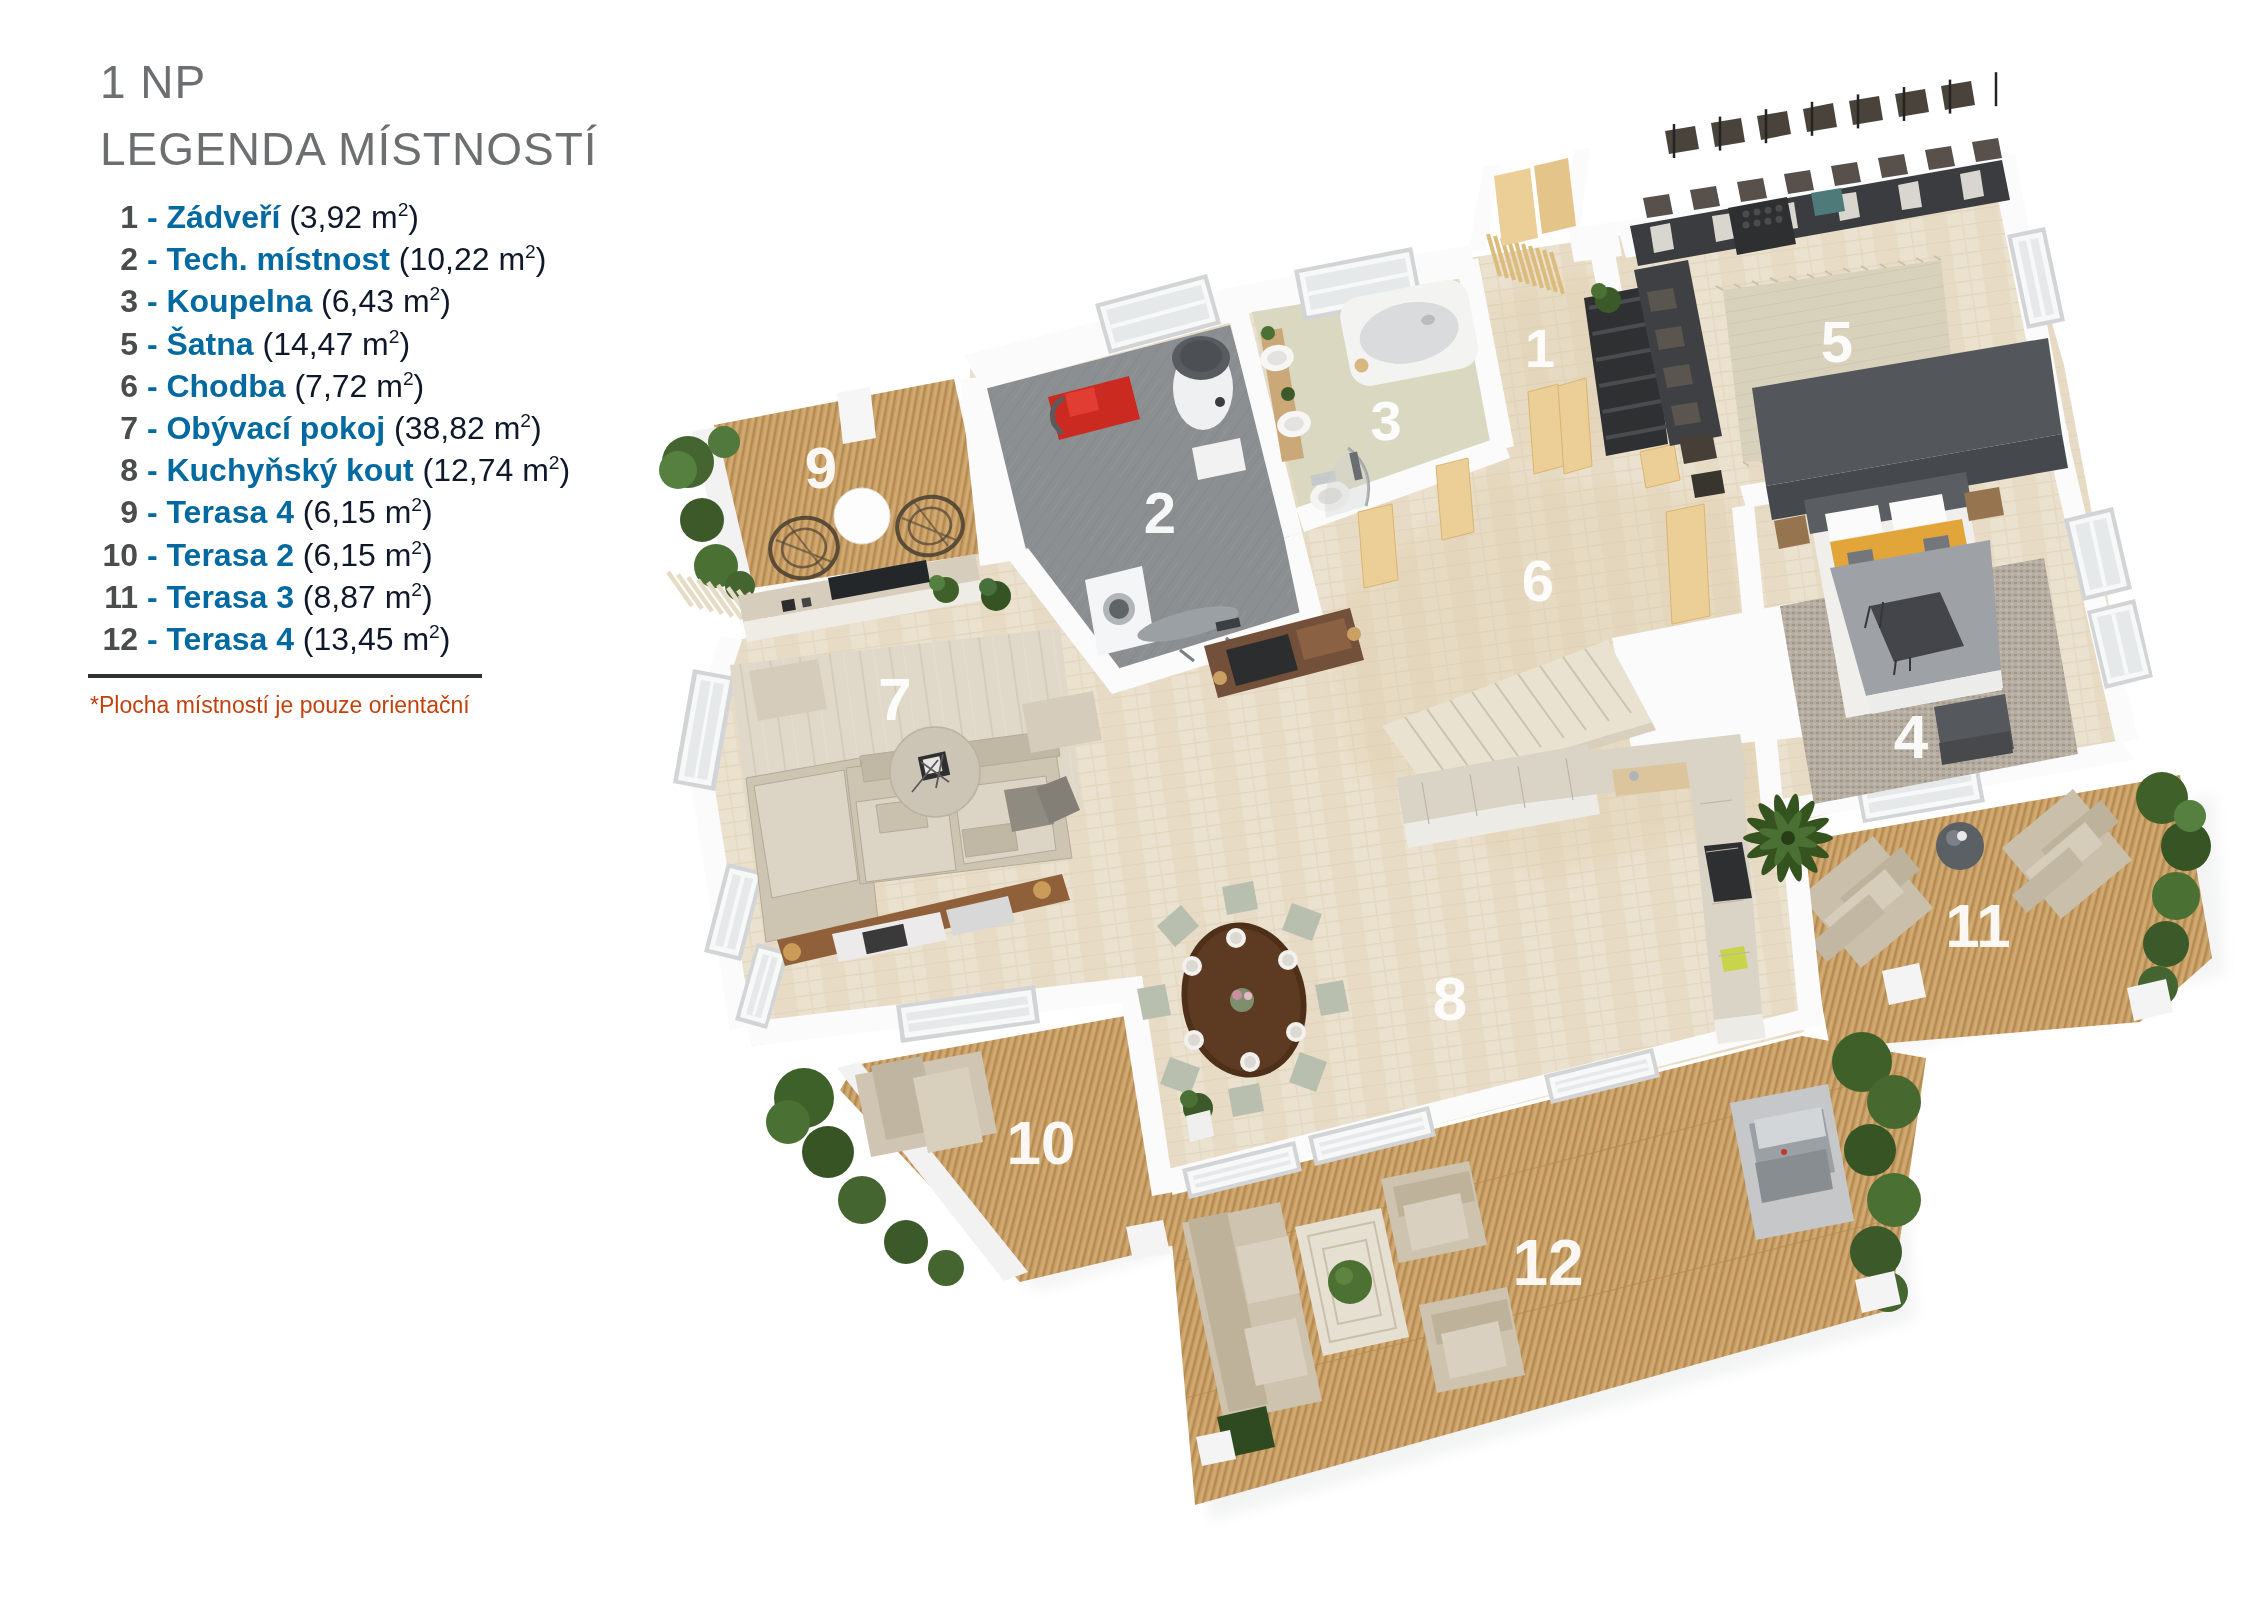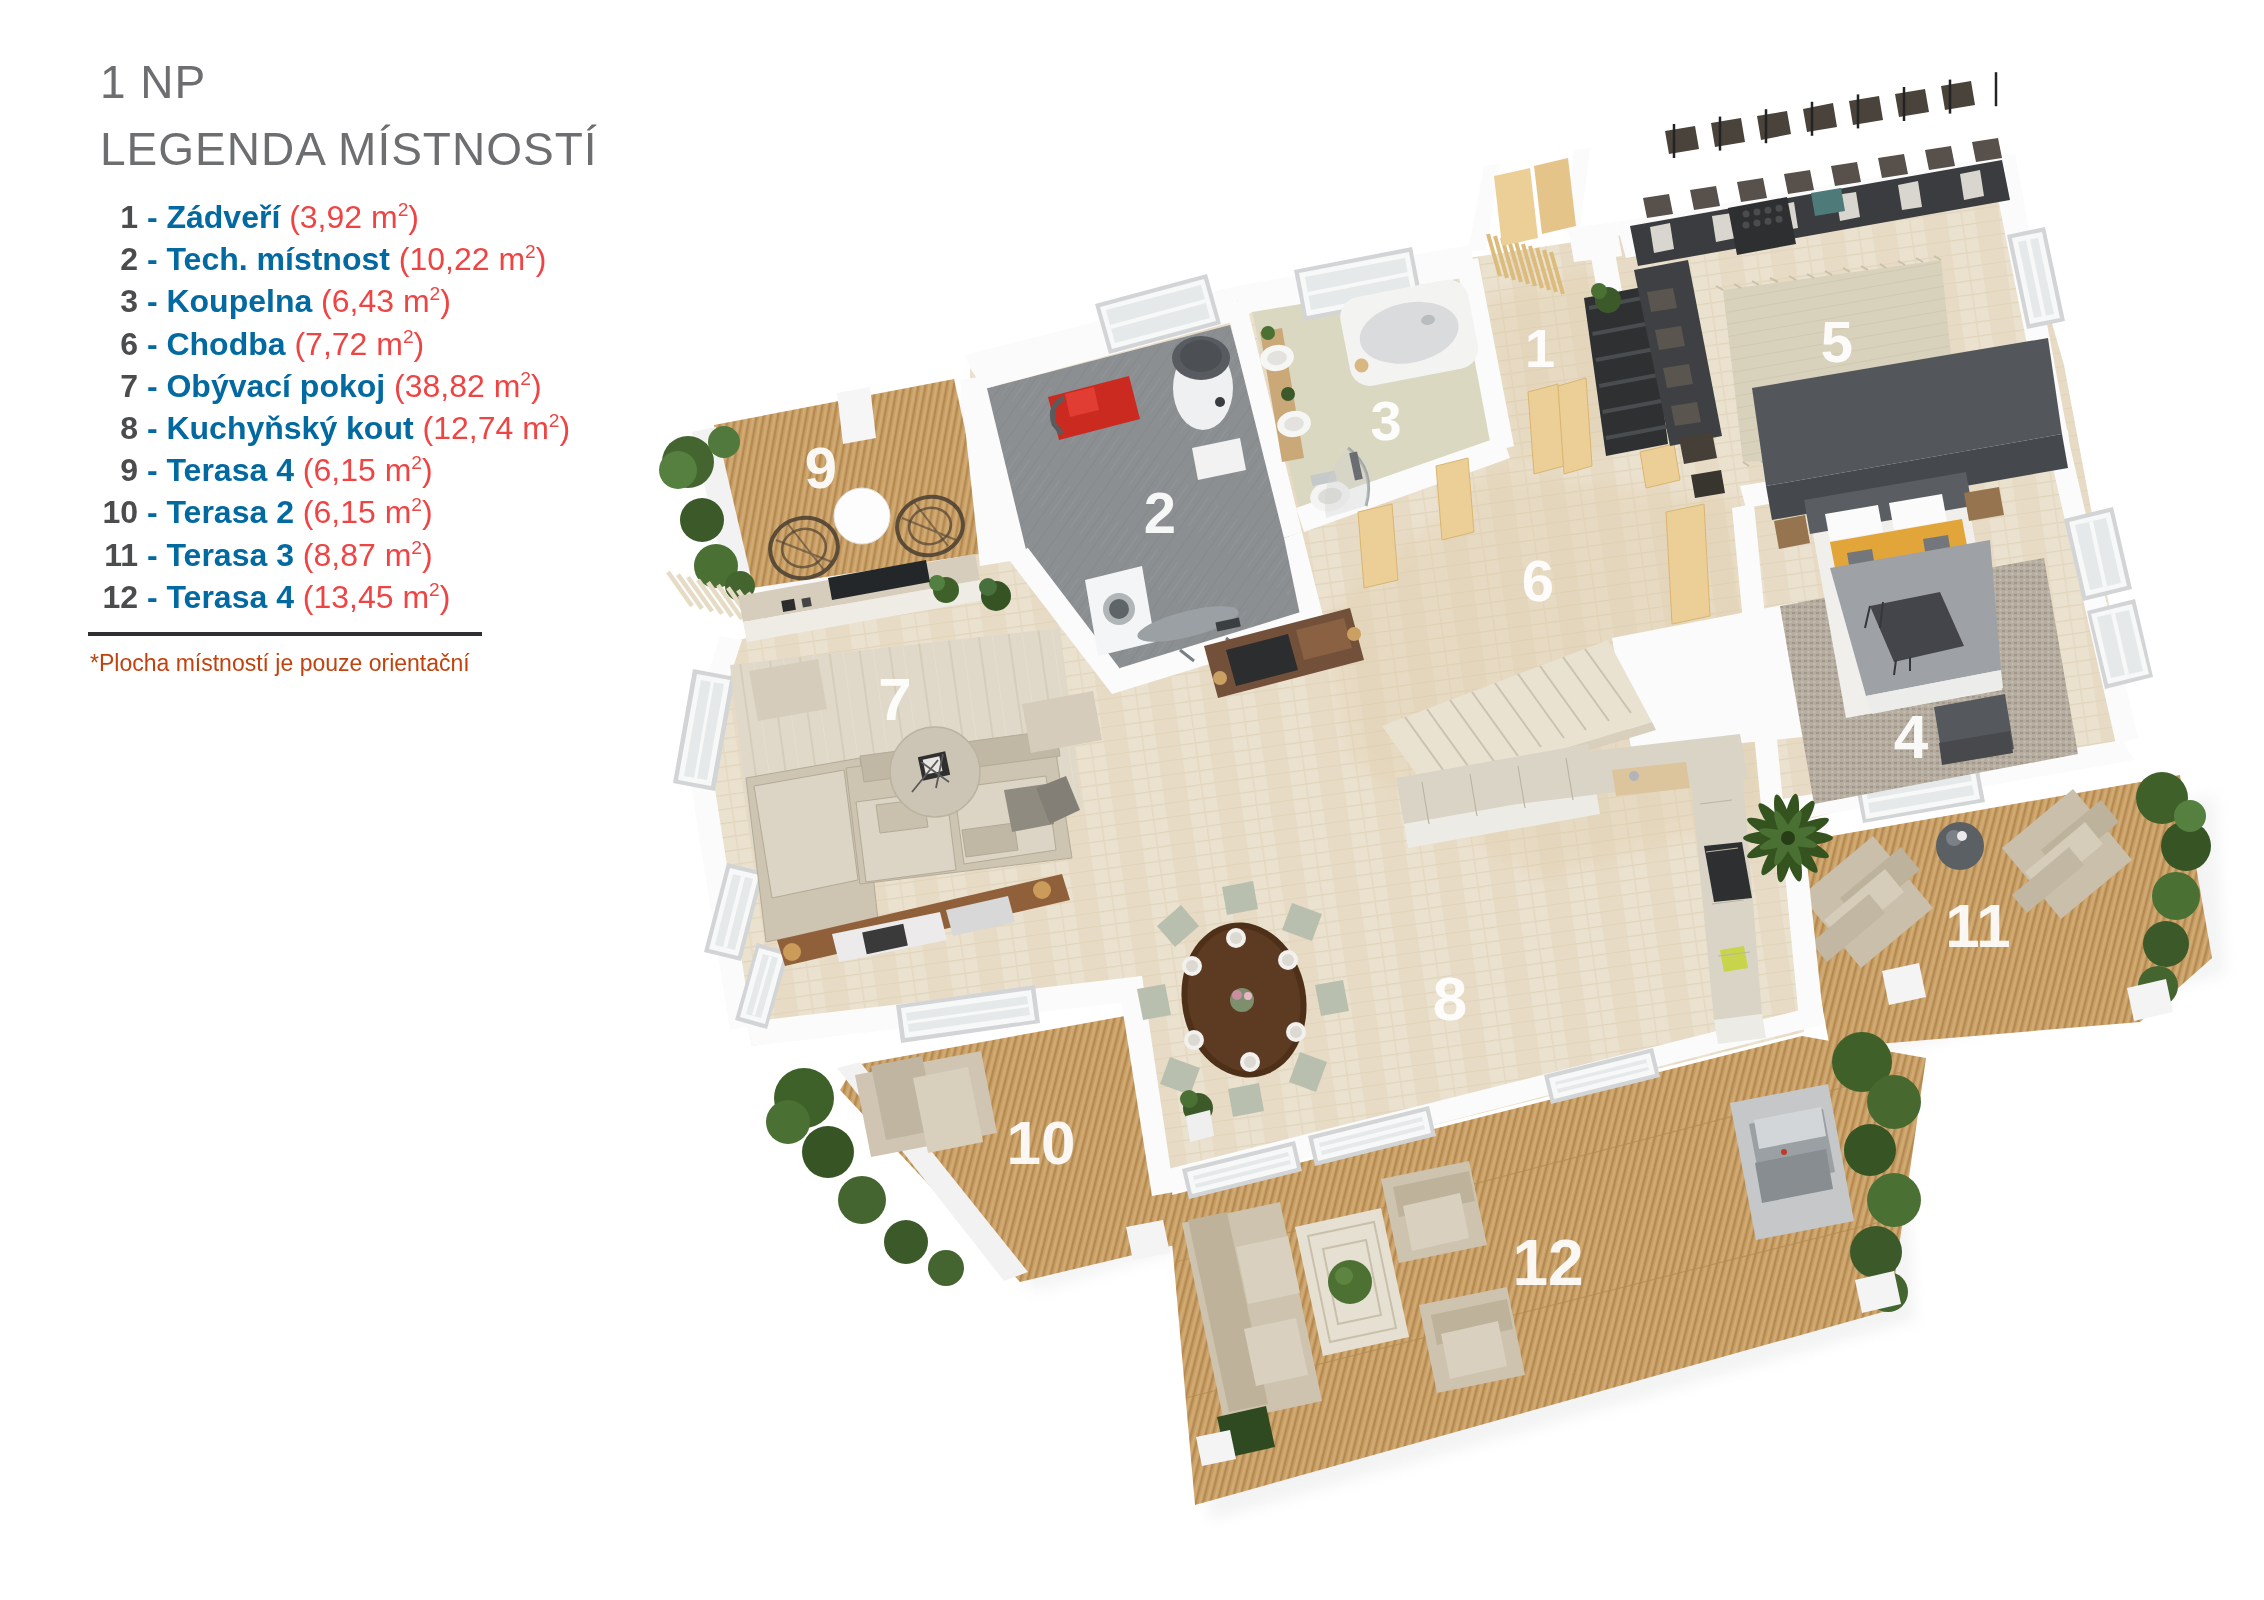--- a/index.html
+++ b/index.html
@@ -4,38 +4,39 @@
 html,body{margin:0;padding:0;background:#ffffff;width:2264px;height:1600px;overflow:hidden;
 font-family:"Liberation Sans",sans-serif;}
 #wrap{position:relative;width:2264px;height:1320px;margin-left:40px;}
 #plan{position:absolute;left:0;top:0;}
 #legend{position:absolute;left:60px;top:52px;color:#58595b;}
 .t1{font-size:46px;color:#6d6e70;letter-spacing:1px;line-height:60px;font-weight:400;}
 .items{margin-top:17px;}
 .row{font-size:32px;line-height:42.2px;white-space:nowrap;}
 .num{display:inline-block;width:38px;text-align:right;font-weight:bold;color:#4b4c4e;}
 .nm{font-weight:bold;color:#0369a1;}
-.ar{color:#ef4444;}
+.ar{color:#0f172a;}
 sup{font-size:60%;line-height:0;vertical-align:super;}
 .divider{width:394px;height:4px;background:#2f3032;margin:14px 0 0 -12px;}
 .total{font-size:36px;margin-top:6px;}
 .foot{font-size:23px;color:#c2410c;margin-top:14px;margin-left:-10px;}
 </style></head>
 <body>
 <div id="wrap">
 
 <div id="legend">
 
 <div class="t1">1 NP</div>
 <div class="t1" style="margin-top:7px">LEGENDA MÍSTNOSTÍ</div>
 
 <div class="items">
 <div class="row"><span class="num">1</span><span class="nm"> - Zádveří </span><span class="ar">(3,92 m<sup>2</sup>)</span></div>
 <div class="row"><span class="num">2</span><span class="nm"> - Tech. místnost </span><span class="ar">(10,22 m<sup>2</sup>)</span></div>
 <div class="row"><span class="num">3</span><span class="nm"> - Koupelna </span><span class="ar">(6,43 m<sup>2</sup>)</span></div>
+<div class="row"><span class="num">5</span><span class="nm"> - Šatna </span><span class="ar">(14,47 m<sup>2</sup>)</span></div>
 <div class="row"><span class="num">6</span><span class="nm"> - Chodba </span><span class="ar">(7,72 m<sup>2</sup>)</span></div>
 <div class="row"><span class="num">7</span><span class="nm"> - Obývací pokoj </span><span class="ar">(38,82 m<sup>2</sup>)</span></div>
 <div class="row"><span class="num">8</span><span class="nm"> - Kuchyňský kout </span><span class="ar">(12,74 m<sup>2</sup>)</span></div>
 <div class="row"><span class="num">9</span><span class="nm"> - Terasa 4 </span><span class="ar">(6,15 m<sup>2</sup>)</span></div>
 <div class="row"><span class="num">10</span><span class="nm"> - Terasa 2 </span><span class="ar">(6,15 m<sup>2</sup>)</span></div>
 <div class="row"><span class="num">11</span><span class="nm"> - Terasa 3 </span><span class="ar">(8,87 m<sup>2</sup>)</span></div>
 <div class="row"><span class="num">12</span><span class="nm"> - Terasa 4 </span><span class="ar">(13,45 m<sup>2</sup>)</span></div>
 </div>
 
 <div class="divider"></div>

